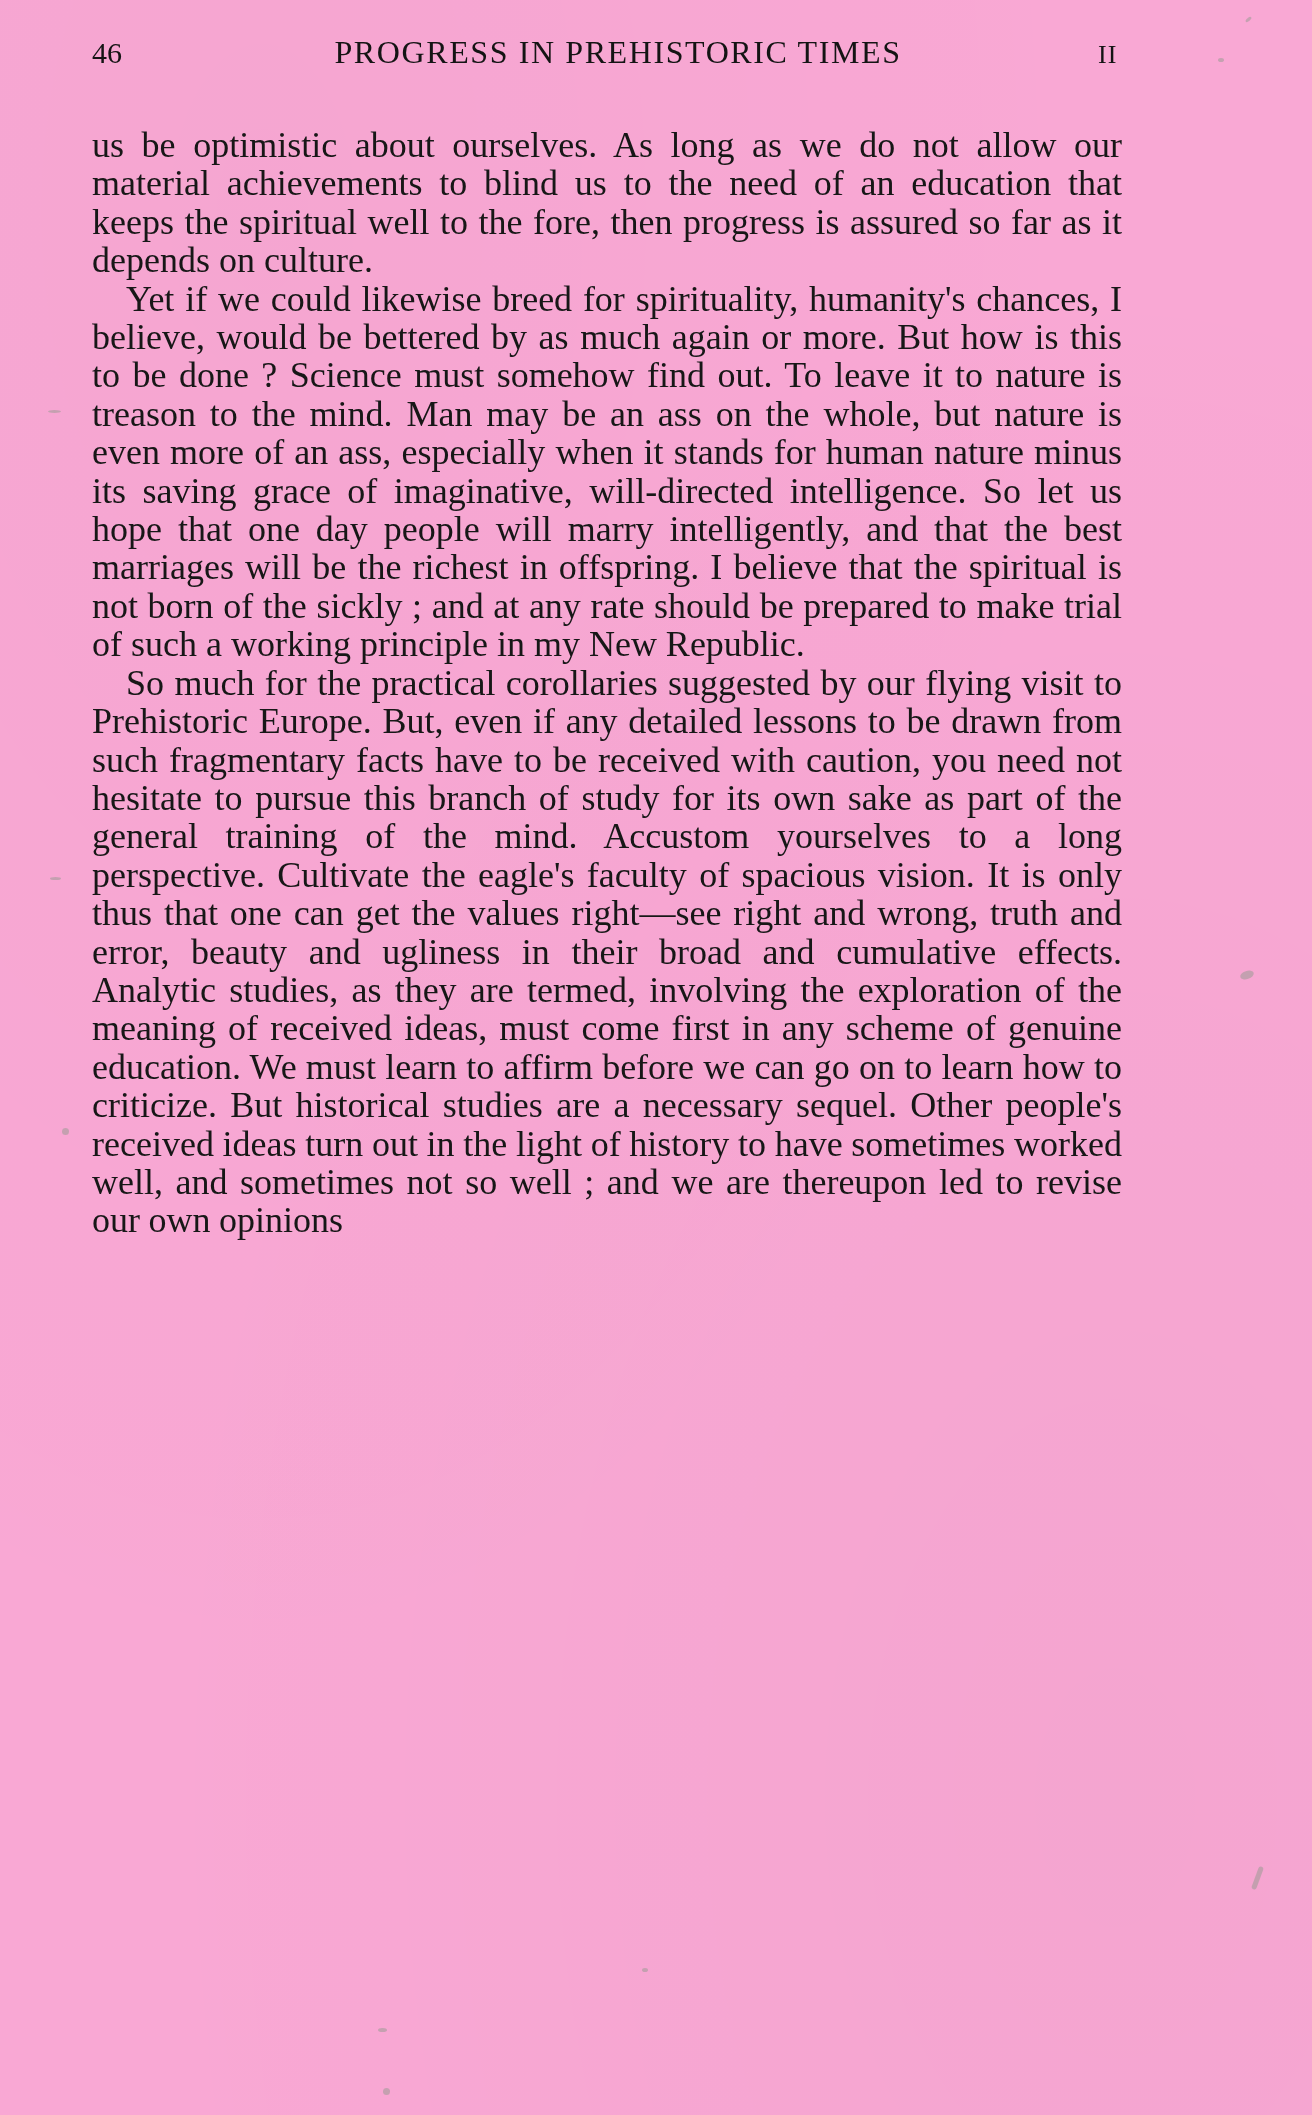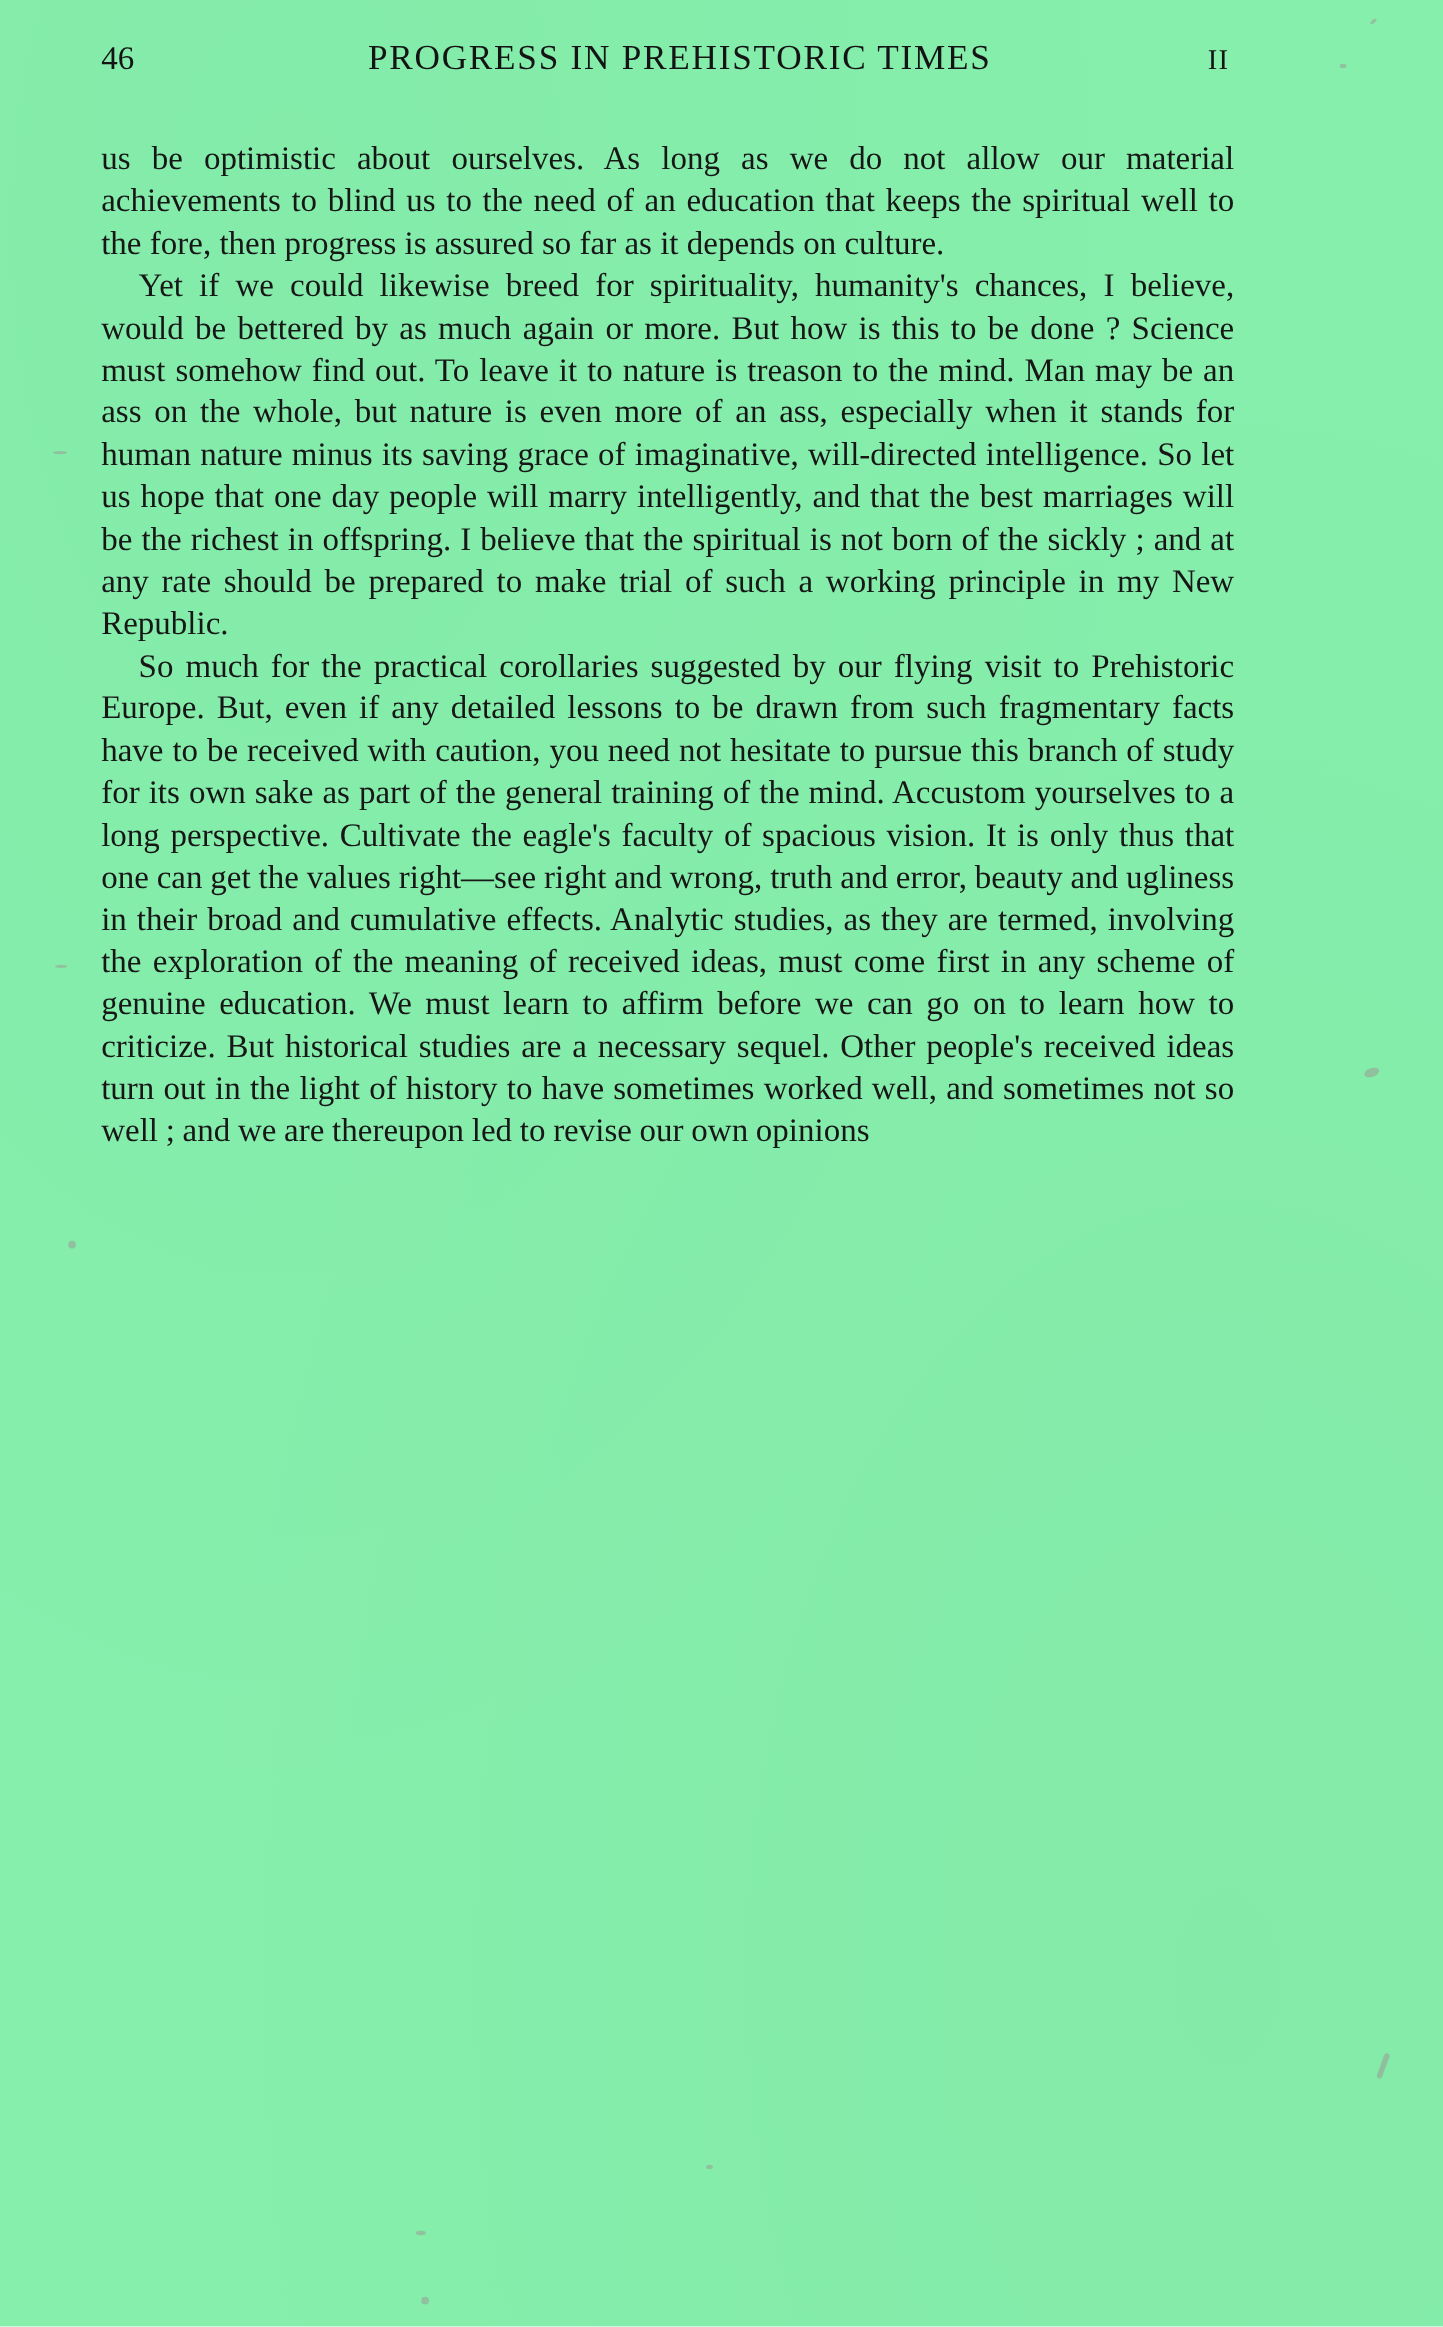--- a/index.html
+++ b/index.html
@@ -12,21 +12,21 @@
     height: 2115px;
     position: relative;
     font-family: "Liberation Serif", serif;
     color: #1a1a1a;
   }
   .page {
     position: absolute;
     left: 0; top: 0;
     width: 1312px;
     height: 2115px;
-    background: #86efac;
+    background: #f9a8d4;
     overflow: hidden;
   }
   
   .page::before {
     content: "";
     position: absolute;
     inset: 0;
     background:
       radial-gradient(ellipse at 20% 10%, rgba(0,0,0,0.015), transparent 60%),
       radial-gradient(ellipse at 85% 85%, rgba(0,0,0,0.02), transparent 65%);
@@ -62,21 +62,21 @@
   }
   .chapter-num {
     width: 80px;
     font-size: 26px;
     letter-spacing: 1px;
     padding-right: 42px;
   }
   .body-text {
     margin-top: 34px;
     width: 1030px;
-    font-size: 30px;
+    font-size: 36px;
     line-height: 38.4px;
     text-align: justify;
     text-justify: inter-word;
     color: #171717;
   }
   .body-text p {
     margin: 0;
   }
   .body-text p.indent {
     text-indent: 34px;

